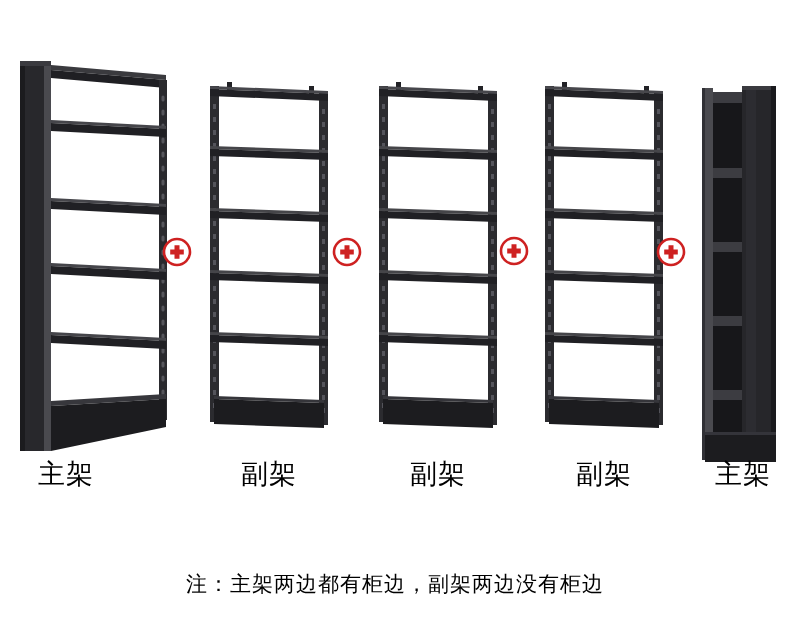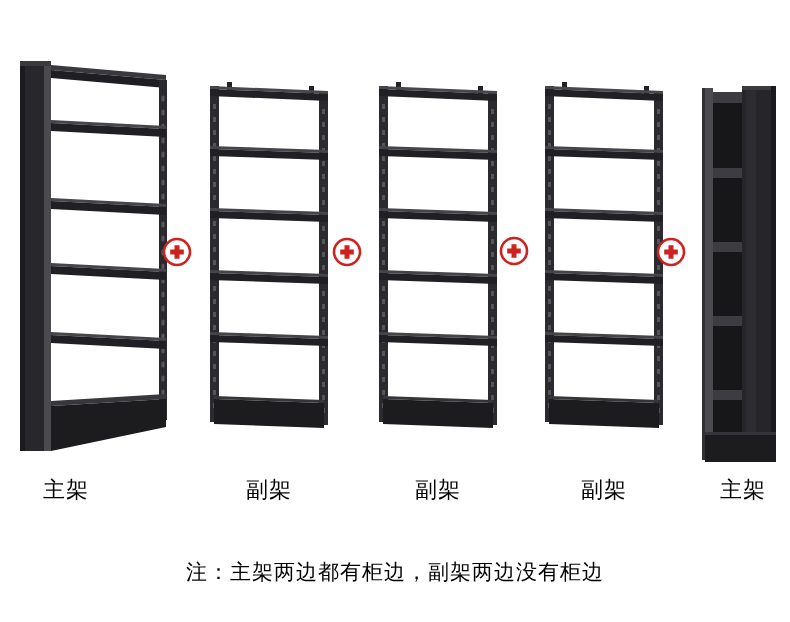--- a/index.html
+++ b/index.html
@@ -1,21 +1,21 @@
 <!DOCTYPE html>
 <html><head>
 <meta charset="utf-8">
 <style>
   html,body{margin:0;padding:0;background:#ffffff;}
   body{font-family:"Liberation Sans","DejaVu Sans",sans-serif;}
   .stage{position:relative;width:790px;height:622px;background:#ffffff;overflow:hidden;}
   .unit{position:absolute;margin:0;padding:0;}
   .plus{position:absolute;width:30px;height:30px;}
-  .unit-label{position:absolute;top:474px;font-size:22px;line-height:32px;font-weight:500;color:#000;text-align:center;letter-spacing:1px;}
-  .note{position:absolute;left:0;right:0;top:554px;margin:4px;text-align:center;font-size:21px;font-weight:500;color:#000;letter-spacing:1px;}
+  .unit-label{position:absolute;top:458px;font-size:27px;line-height:32px;font-weight:500;color:#000;text-align:center;letter-spacing:1px;}
+  .note{position:absolute;left:0;right:0;top:554px;margin:16px;text-align:center;font-size:21px;font-weight:500;color:#000;letter-spacing:1px;}
   svg{display:block;}
 </style>
 </head>
 <body>
 
 <div class="stage">
 
   <figure class="unit" style="left:16px;top:55px;">
     <svg viewBox="0 0 152 400" width="152" height="400">
 

